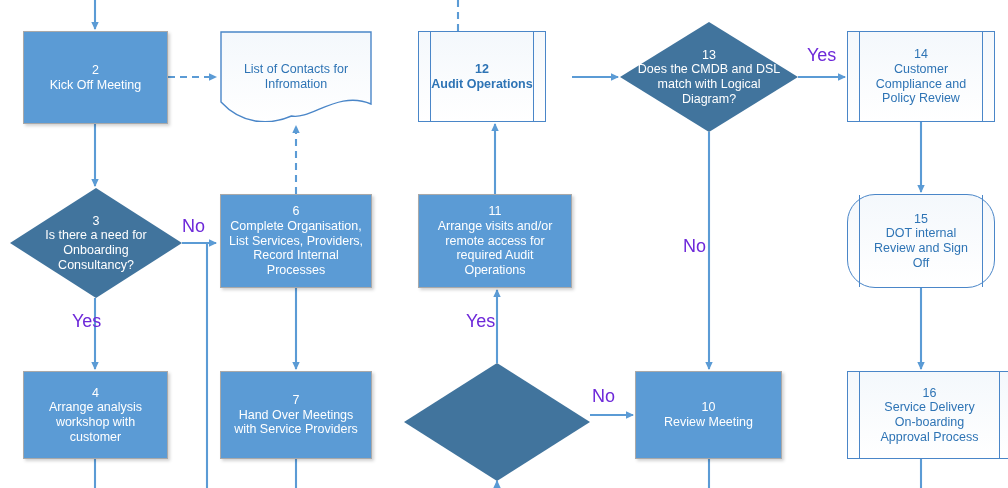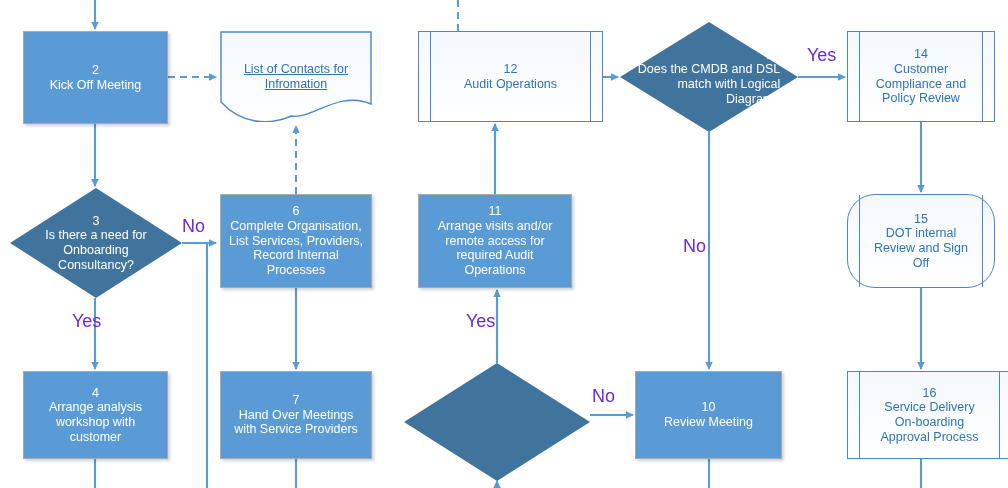--- a/index.html
+++ b/index.html
@@ -152,21 +152,21 @@
 
       <path d="M921,459 L921,488"></path>
     </g>
   </svg>
 
   <div id="nodes">
       <div class="node shape-process" style="left: 23px; top: 31px; width: 145px; height: 93px;">
         <span class="txt">2
 Kick Off Meeting</span>
       </div>
-      <div class="node shape-document" style="left: 220px; top: 31px; width: 152px; height: 91px; text-decoration: underline;">
+      <div class="node shape-document" style="left: 220px; top: 31px; width: 152px; height: 91px;">
         <div class="doc-bg"><svg width="100%" height="100%" viewBox="0 0 152 91" preserveAspectRatio="none">
             <path d="M1,1 L151,1 L151,73 C118.56,59 91.2,89 71.44,85 C48.64,95 21.28,93 1,71 Z" fill="url(#docgrad)" stroke="#4a86c8" stroke-width="1.4"></path>
           </svg></div>
         <span class="txt">List of Contacts for
 Infromation</span>
       </div>
       <div class="node shape-decision" style="left: 10px; top: 188px; width: 172px; height: 110px;">
         <div class="dmd-bg"></div>
         <span class="txt">3
 Is there a need for
@@ -183,25 +183,25 @@
       <div class="node shape-process" style="left: 23px; top: 371px; width: 145px; height: 88px;">
         <span class="txt">4
 Arrange analysis
 workshop with customer</span>
       </div>
       <div class="node shape-process" style="left: 220px; top: 371px; width: 152px; height: 88px;">
         <span class="txt">7
 Hand Over Meetings
 with Service Providers</span>
       </div>
-      <div class="node shape-predefined" style="left: 418px; top: 31px; width: 185px; height: 91px;">
+      <div class="node shape-predefined" style="left: 418px; top: 31px; width: 128px; height: 91px; font-weight: bold;">
         <span class="txt">12
 Audit Operations</span>
       </div>
-      <div class="node shape-decision" style="left: 620px; top: 22px; width: 178px; height: 110px; text-align: right;">
+      <div class="node shape-decision" style="left: 620px; top: 22px; width: 178px; height: 110px;">
         <div class="dmd-bg"></div>
         <span class="txt">13
 Does the CMDB and DSL
 match with Logical
 Diagram?</span>
       </div>
       <div class="node shape-predefined" style="left: 847px; top: 31px; width: 148px; height: 91px;">
         <span class="txt">14
 Customer
 Compliance and

